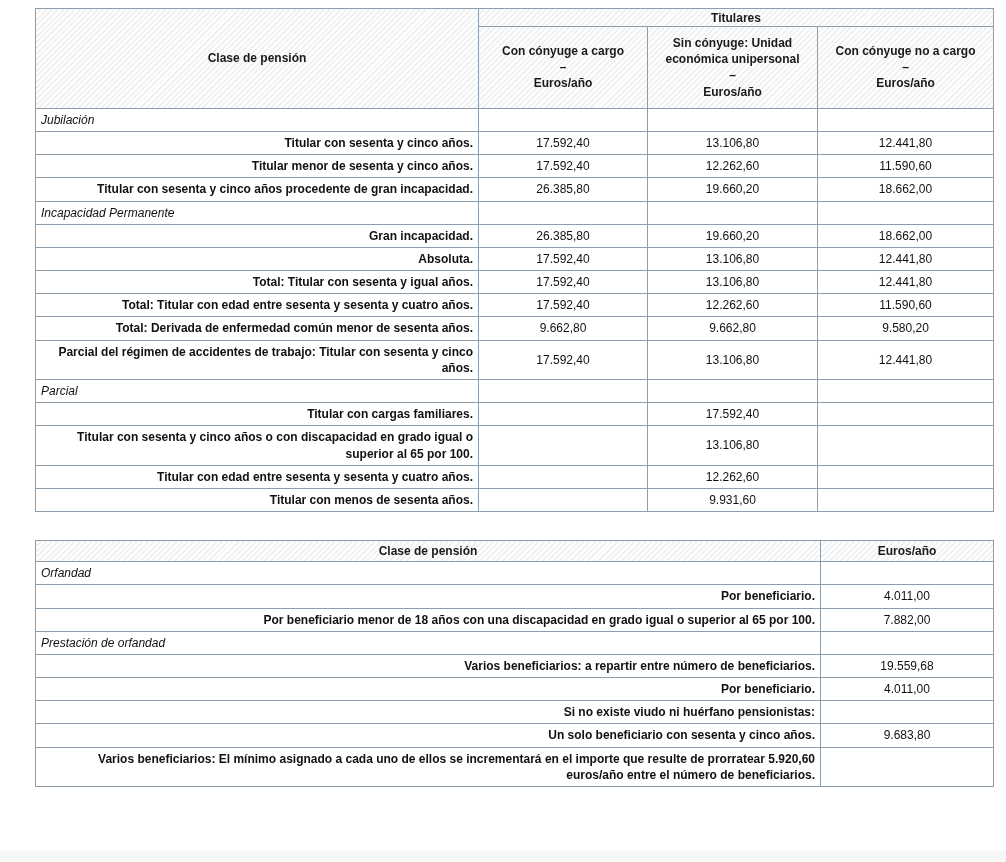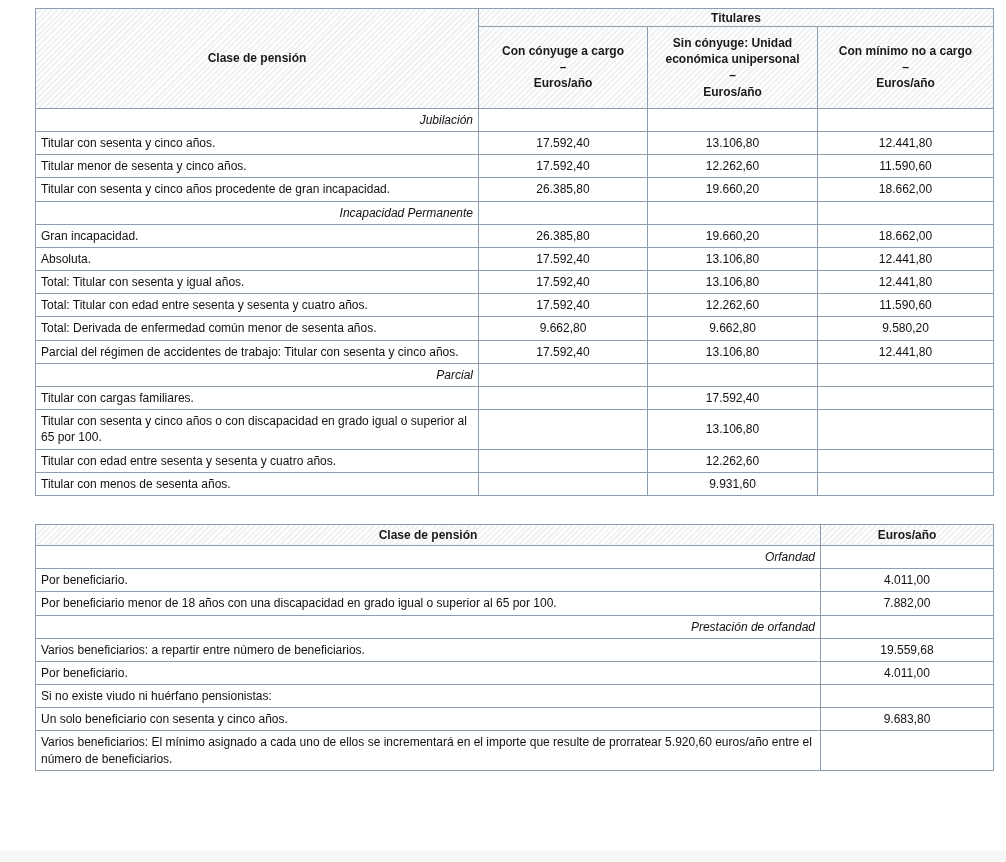--- a/index.html
+++ b/index.html
@@ -21,23 +21,23 @@
     margin-top:46px;
   }
   th.group-cell{height:15px;padding:1px 2px;}
   th.sub-cell{padding:8px 6px;line-height:1.35;font-size:12px;}
   th.col-label-cell{padding:2px 4px;}
   th.unit-cell{padding:3px 4px;}
   td{
     font-size:12px;padding:3px 5px;line-height:1.35;height:15px;
     vertical-align:middle;background:#ffffff;
   }
-  td.label{text-align:left;}
+  td.label{text-align:right;font-weight:bold;}
   td.num{text-align:center;}
-  td.section{text-align:right;font-style:italic;margin-top:28px;}
+  td.section{text-align:left;font-style:italic;margin-top:28px;}
   .gap{height:28px;}
   .bottom-strip{
     position:absolute;left:0;bottom:0;width:1006px;height:11px;
     background:var(--strip,#f6f7f7);
   }
 </style>
 </head>
 <body>
 
 <div class="page">
@@ -60,21 +60,21 @@
             <div>Con cónyuge a cargo</div>
             <div>–</div>
             <div>Euros/año</div>
           </th>
           <th class="sub-cell">
             <div>Sin cónyuge: Unidad económica unipersonal</div>
             <div>–</div>
             <div>Euros/año</div>
           </th>
           <th class="sub-cell">
-            <div>Con mínimo no a cargo</div>
+            <div>Con cónyuge no a cargo</div>
             <div>–</div>
             <div>Euros/año</div>
           </th>
         </tr>
       </thead>
       <tbody>
           <tr>
             <td class="section">Jubilación</td>
             <td class="num"></td>
             <td class="num"></td>

